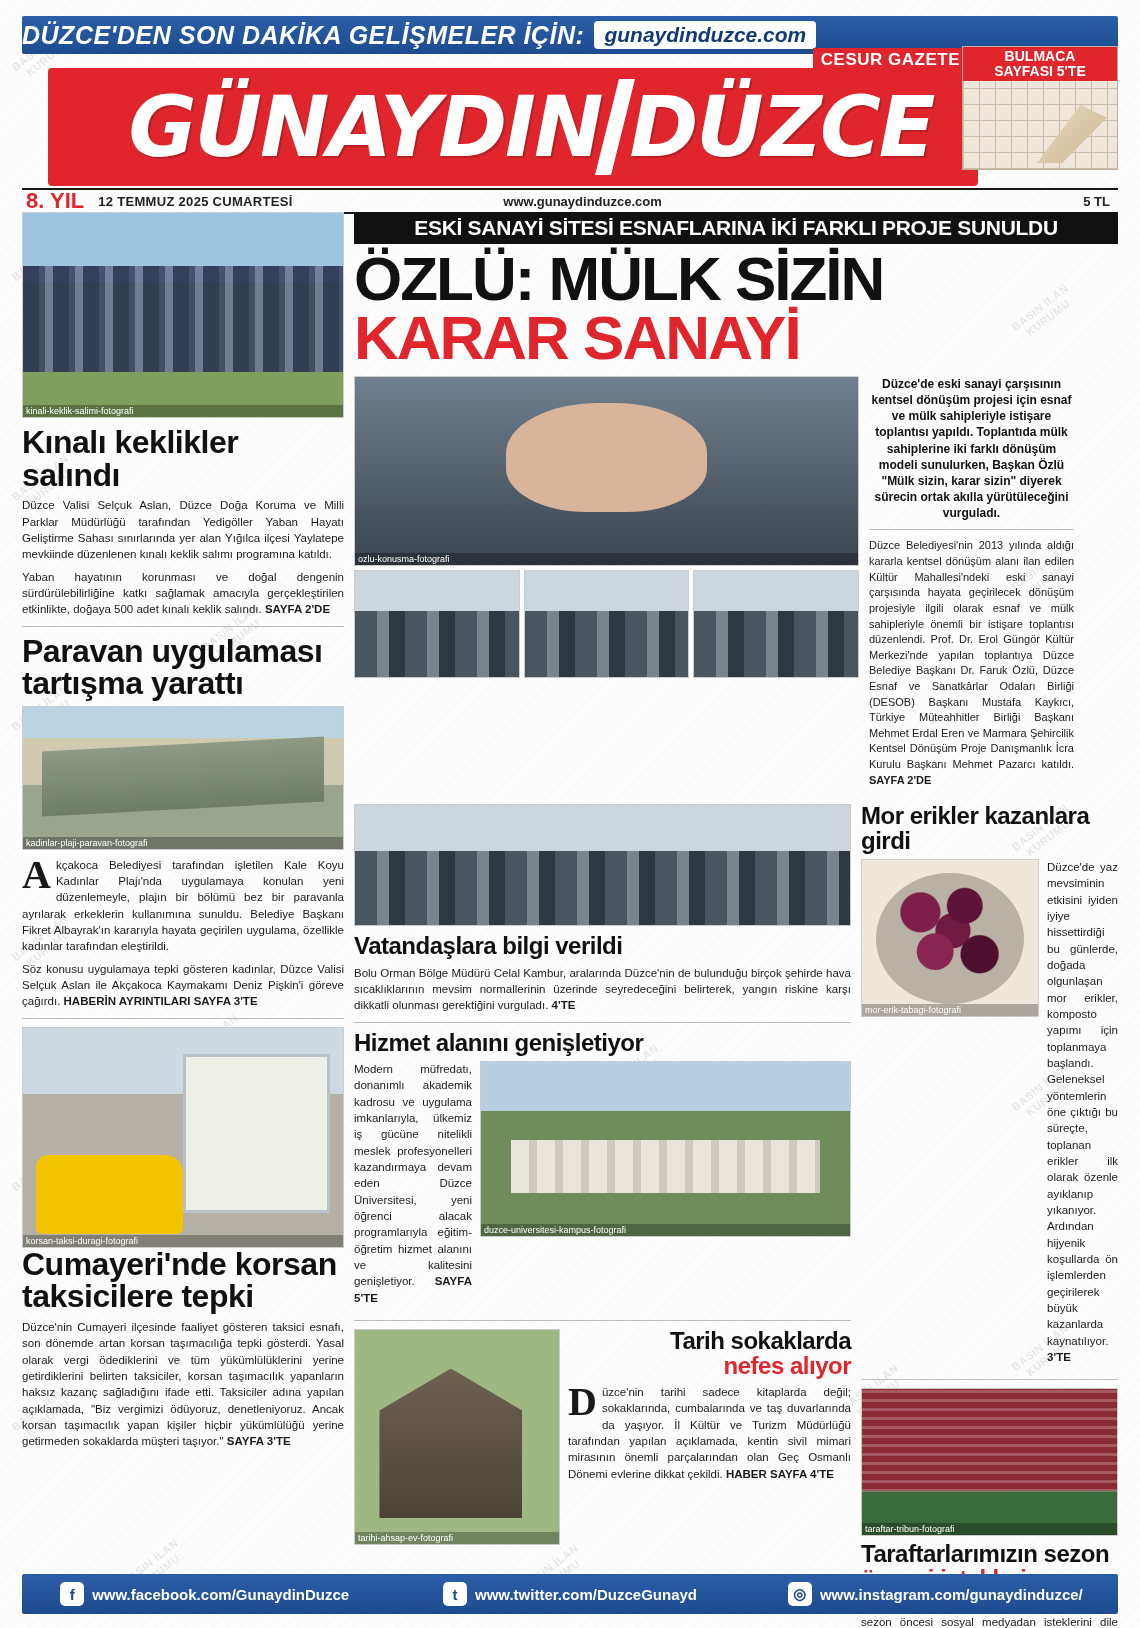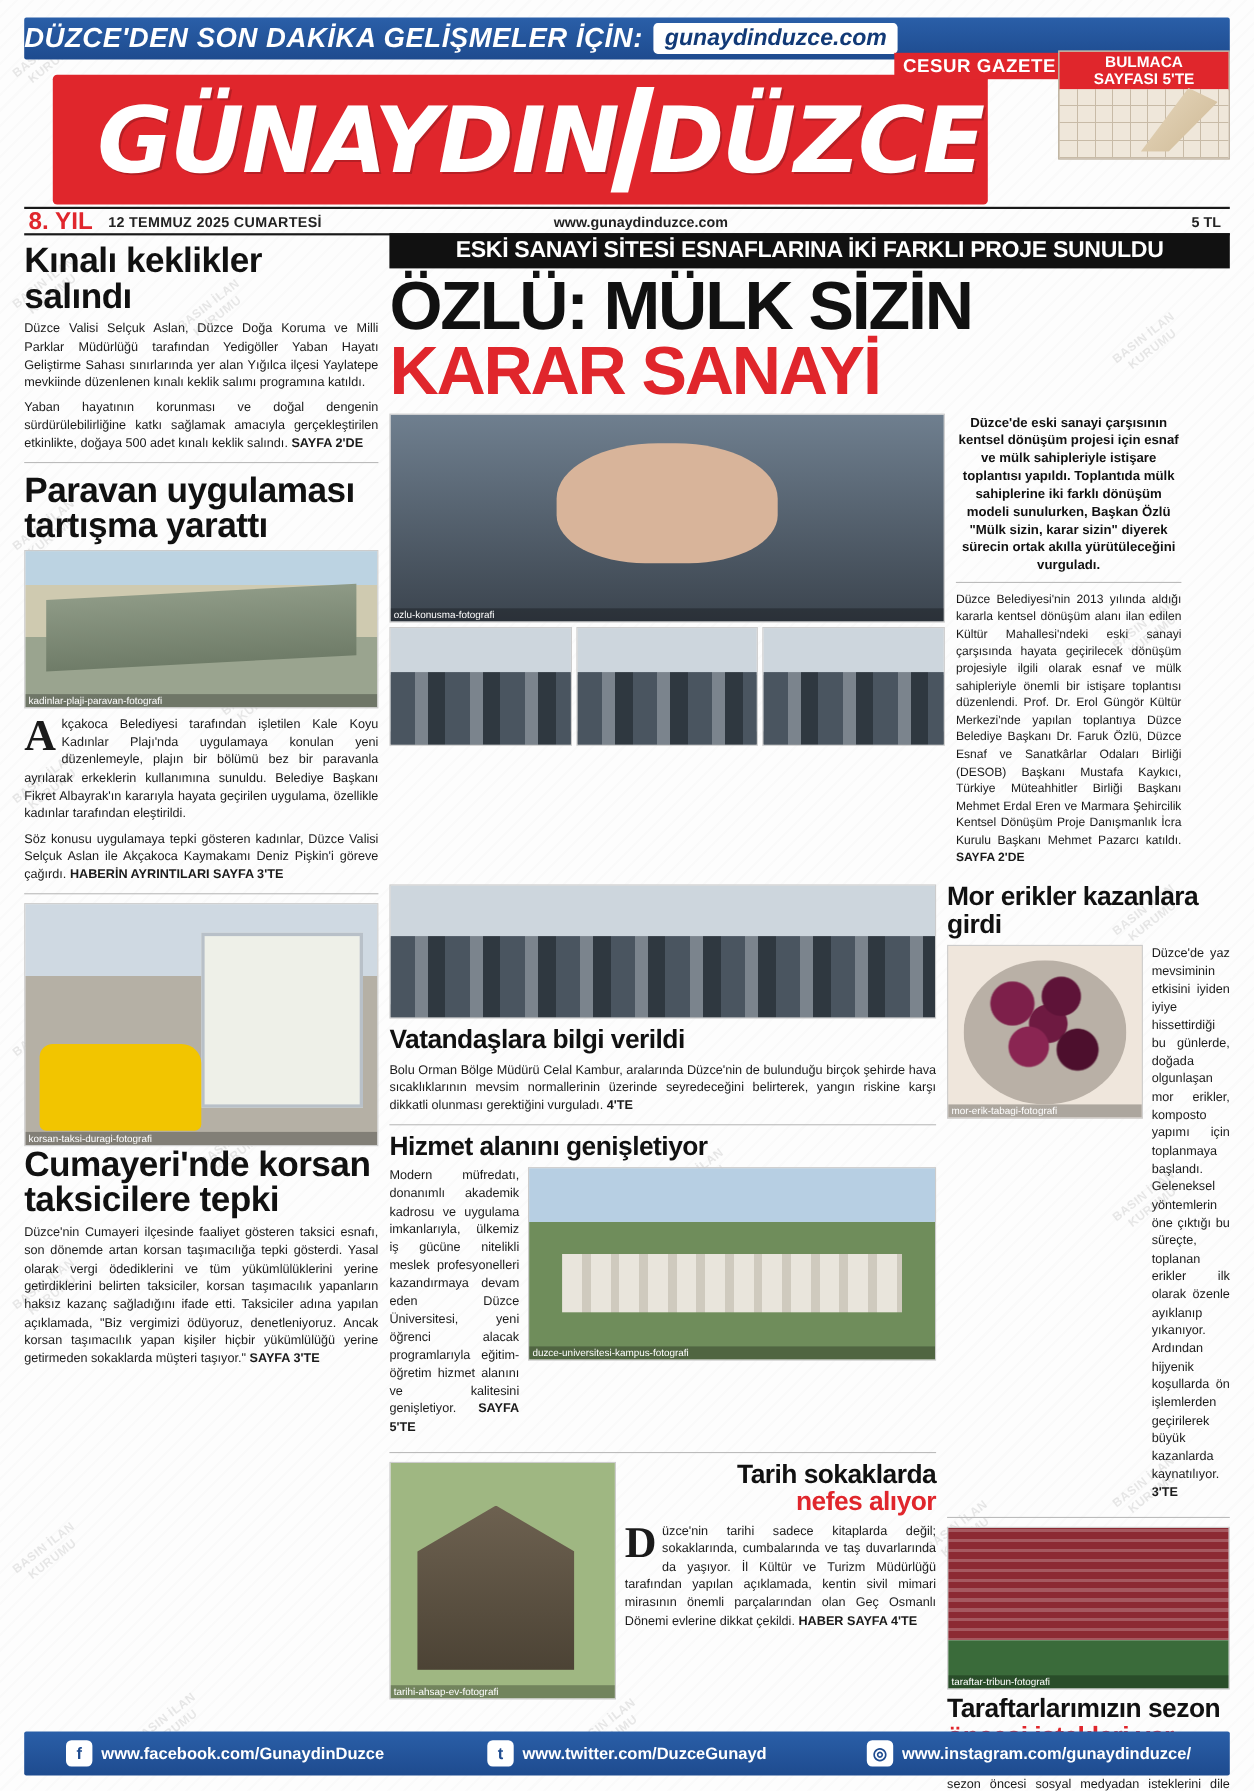--- a/index.html
+++ b/index.html
@@ -42,42 +42,42 @@
     color:#fff; font-size:25px; font-weight:bold; letter-spacing:.5px;
     font-style:italic;
   }
   .topbar-site {
     margin-left:10px; background:#fff; color:#123a77; font-size:21px;
     font-weight:bold; padding:2px 10px; border-radius:4px; font-style:italic;
   }
   
   .masthead { position:relative; margin-top:8px; height:138px; z-index:10;}
   .logo-box {
-    position:absolute; left:26px; top:6px; width:850px; height:118px;
+    position:absolute; left:26px; top:6px; width:930px; height:118px;
     background:#e0262c; border-radius:4px;
     display:flex; align-items:center; justify-content:center;
     overflow:hidden;
     padding-left:36px;
   }
   .logo-text {
     color:#fff; font-size:83px; font-weight:bold; letter-spacing:-2px;
     font-family:"DejaVu Sans", sans-serif; font-style:italic;
     text-shadow:2px 2px 0 rgba(0,0,0,.18);
     white-space:nowrap;
   }
   .logo-slash{
     display:inline-block; width:16px; height:96px; background:#fff;
     transform:skewX(-14deg); margin:0 6px; vertical-align:middle;
   }
   .cesur {
     position:absolute; right:150px; top:-14px; color:#fff; background:#e0262c;
     font-size:17px; font-weight:bold; padding:2px 8px; letter-spacing:.5px;
   }
   .bulmaca {
-    position:absolute; right:0; top:-16px; width:156px; height:99px;
+    position:absolute; right:0; top:-16px; width:156px; height:124px;
     background:#d9cfc0; border:1px solid #b9ad9b; overflow:hidden;margin-left:31px;
   }
   .bulmaca-label{
     background:#e0262c; color:#fff; font-size:14px; font-weight:bold;
     text-align:center; padding:2px 0; line-height:1.1;
   }
   .bulmaca-grid{
     position:absolute; top:34px; left:0; right:0; bottom:0;
     background:
       repeating-linear-gradient(0deg,#c8bba7 0 1px,transparent 1px 16px),
@@ -295,20 +295,23 @@
       <span class="mast-date">12 TEMMUZ 2025 CUMARTESİ</span>
       <span class="mast-url">www.gunaydinduzce.com</span>
       <span class="mast-price">5 TL</span>
     </div>
   </div>
 
   <div class="content">
 
     <div class="col-left">
 
+      <div class="img scene-group" style="height:206px;">
+        <span class="cap-label">kinali-keklik-salimi-fotografi</span>
+      </div>
       <h2 class="head">Kınalı keklikler salındı</h2>
       <p class="body">Düzce Valisi Selçuk Aslan, Düzce Doğa Koruma ve Milli Parklar Müdürlüğü tarafından Yedigöller Yaban Hayatı Geliştirme Sahası sınırlarında yer alan Yığılca ilçesi Yaylatepe mevkiinde düzenlenen kınalı keklik salımı programına katıldı.</p>
       <p class="body"><span>Yaban hayatının korunması ve doğal dengenin sürdürülebilirliğine katkı sağlamak amacıyla gerçekleştirilen etkinlikte, doğaya 500 adet kınalı keklik salındı.</span> <b>SAYFA 2'DE</b></p>
 
       <hr class="sep">
 
       <h2 class="head">Paravan uygulaması</h2>
       <h2 class="head" style="margin-top:-6px">tartışma yarattı</h2>
       <div class="img scene-beach" style="height:144px;">
         <span class="cap-label">kadinlar-plaji-paravan-fotografi</span>

